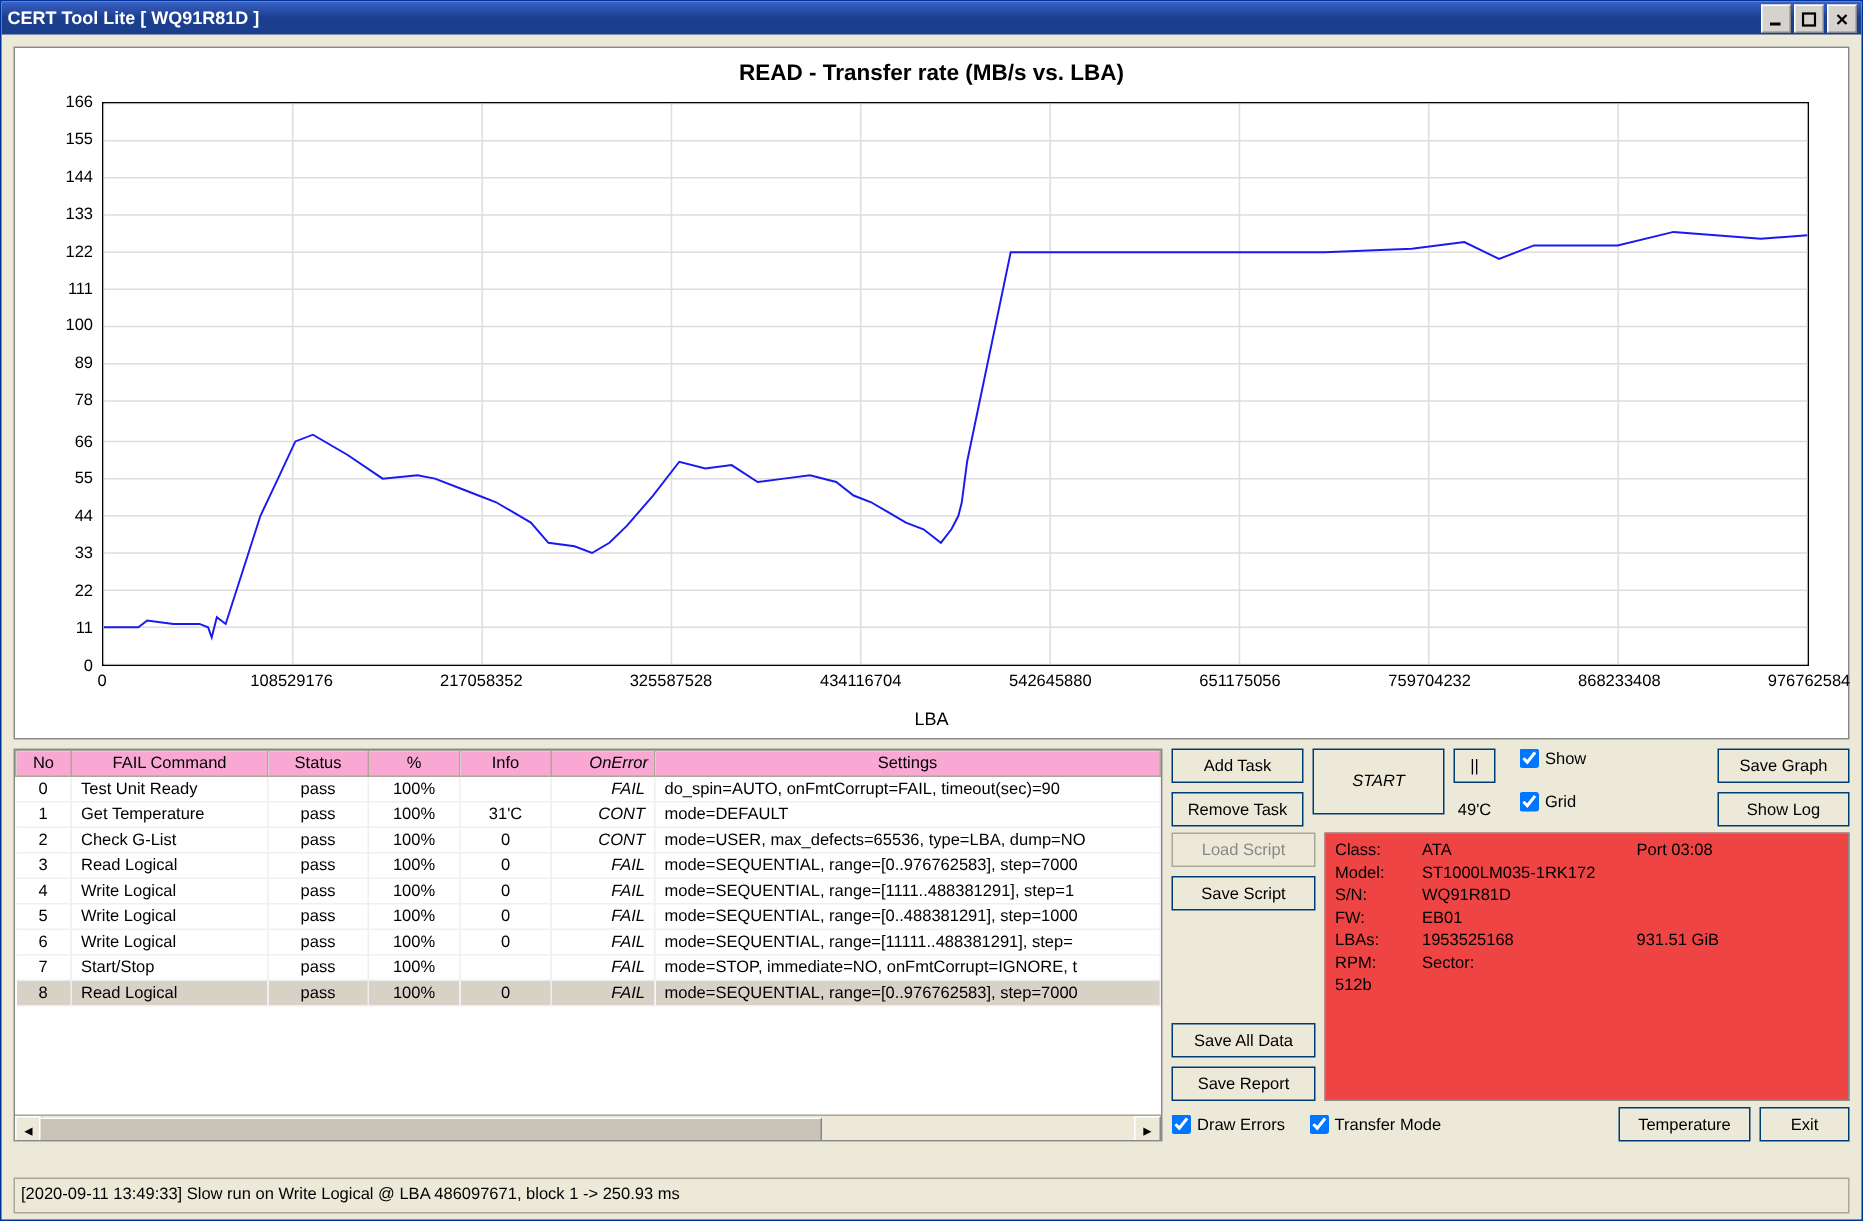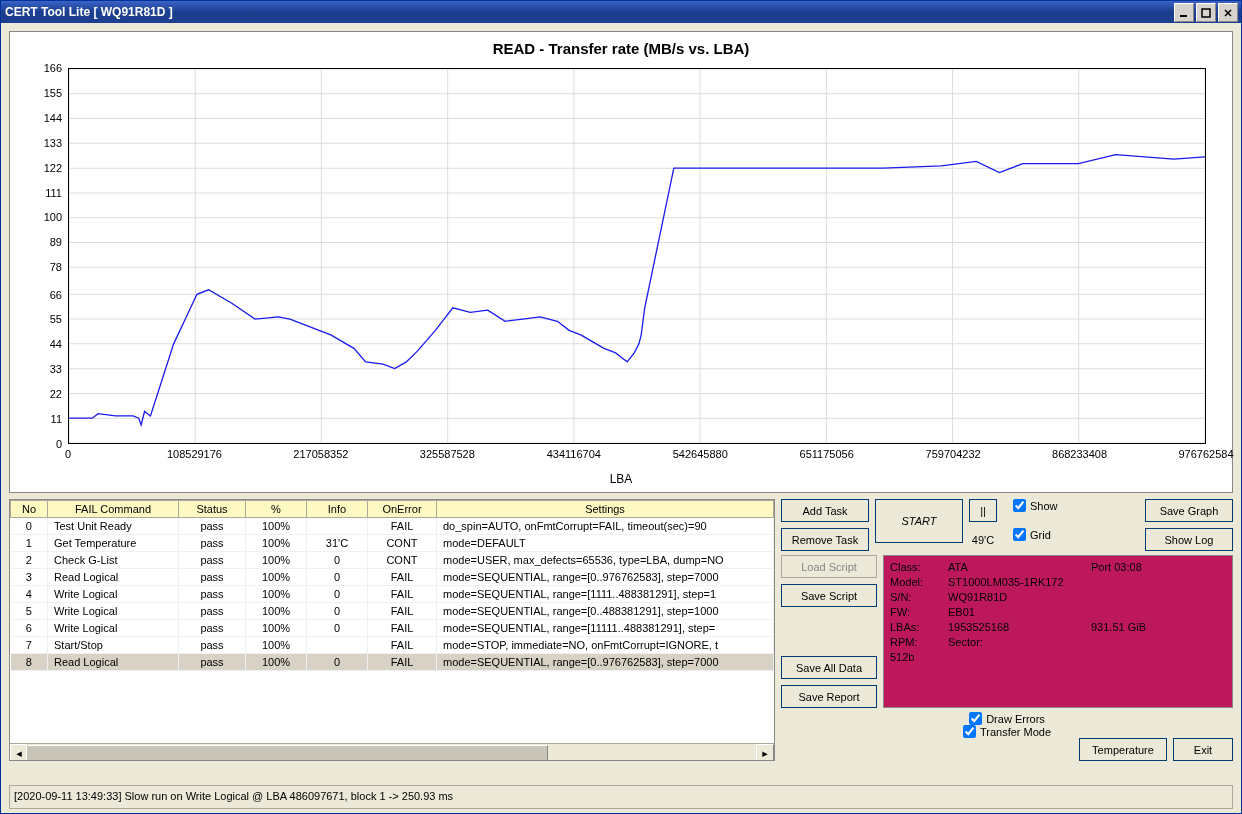--- a/index.html
+++ b/index.html
@@ -16,44 +16,44 @@
   .y-ticks{position:absolute;left:0;top:36px;bottom:48px;width:56px;}
   .y-tick{position:absolute;right:4px;font-size:11px;transform:translateY(-50%);}
   .x-ticks{position:absolute;left:58px;right:26px;bottom:26px;height:18px;}
   .x-tick{position:absolute;font-size:11px;transform:translateX(-50%);white-space:nowrap;}
   .xlabel{position:absolute;left:0;right:0;bottom:6px;text-align:center;font-size:12px;}
 
   .lower{display:flex;margin-top:6px;height:262px;}
   .table-wrap{flex:1;display:flex;flex-direction:column;border:1px solid #888;background:#fff;margin-right:6px;overflow:hidden;}
   .table-scroll{flex:1;overflow:hidden;}
   table{border-collapse:collapse;width:100%;table-layout:fixed;}
-  th{background:#fef9c3;border:1px solid #aca899;font-weight:normal;text-align:center;padding:2px 4px;white-space:nowrap;overflow:hidden;}
+  th{background:#f9a8d4;border:1px solid #aca899;font-weight:normal;text-align:center;padding:2px 4px;white-space:nowrap;overflow:hidden;}
   td{border-bottom:1px solid #f0f0f0;border-right:1px solid #eee;padding:2px 6px;white-space:nowrap;overflow:hidden;text-overflow:clip;}
   tr.sel td{background:#d8d2c6;}
   .col-no{width:28px;text-align:center;}
   .col-cmd{width:122px;}
   .col-status{width:58px;text-align:center;}
   .col-pct{width:52px;text-align:center;}
   .col-info{width:52px;text-align:center;}
-  .col-err{width:60px;text-align:center;}
+  .col-err{width:60px;text-align:right;font-style:italic;}
   .col-set{}
   .hscroll{height:16px;border-top:1px solid #aca899;background:#ece9d8;position:relative;}
   .hscroll .thumb{position:absolute;left:16px;top:1px;height:14px;width:520px;background:#c8c4b8;border:1px solid #fff;border-right-color:#888;border-bottom-color:#888;}
   .hscroll .arrow{position:absolute;top:0;width:16px;height:16px;background:#ece9d8;border:1px solid #fff;border-right-color:#888;border-bottom-color:#888;display:flex;align-items:center;justify-content:center;}
   .hscroll .arrow.left{left:0;} .hscroll .arrow.right{right:0;}
 
   .right-col{width:452px;display:flex;flex-direction:column;gap:4px;}
   .button-row{display:flex;gap:6px;align-items:stretch;}
   .btn{background:#ece9d8;border:1px solid #003c74;min-width:88px;height:23px;font-family:inherit;font-size:11px;padding:0 8px;cursor:pointer;}
   .btn.tall{height:44px;width:70px;font-style:italic;}
   .btn.disabled{color:#888;border-color:#aca899;}
   .btn-stack{display:flex;flex-direction:column;gap:6px;}
   .chk{display:flex;align-items:center;gap:4px;font-size:11px;}
   .chk input{margin:0;}
-  .info-panel{background:#be185d;border:1px solid #888;flex:1;padding:4px 6px;font-size:11px;line-height:15px;}
+  .info-panel{background:#ef4444;border:1px solid #888;flex:1;padding:4px 6px;font-size:11px;line-height:15px;}
   .info-grid{display:grid;grid-template-columns:50px 1fr 1fr;column-gap:8px;}
   .status-bar{position:absolute;left:8px;right:8px;bottom:4px;border:1px solid #aca899;background:#ece9d8;padding:2px 4px;height:18px;line-height:16px;font-size:11px;}
 </style>
 </head>
 <body>
 
 <div class="window">
   <div class="titlebar">
     <span>CERT Tool Lite [ WQ91R81D ]</span>
     <div class="titlebar-buttons">
@@ -299,21 +299,21 @@
               <span>LBAs:</span>
                 <span>1953525168</span>
                 <span>931.51 GiB</span>
               <span>RPM:</span>
               <span>Sector:</span>
                 <span style="grid-column:span 2">512b</span>
             </div>
           </div>
         </div>
 
-        <div style="display:flex;align-items:center;flex-direction:column;">
+        <div style="display:flex;gap:16px;align-items:center;">
           <label class="chk">
               <input type="checkbox" checked="" style="">
               <span>Draw Errors</span>
             </label>
           <label class="chk">
               <input type="checkbox" checked="" style="">
               <span>Transfer Mode</span>
             </label>
           <div style="margin-left:auto;display:flex;gap:6px;">
             <button class="btn">Temperature</button>

